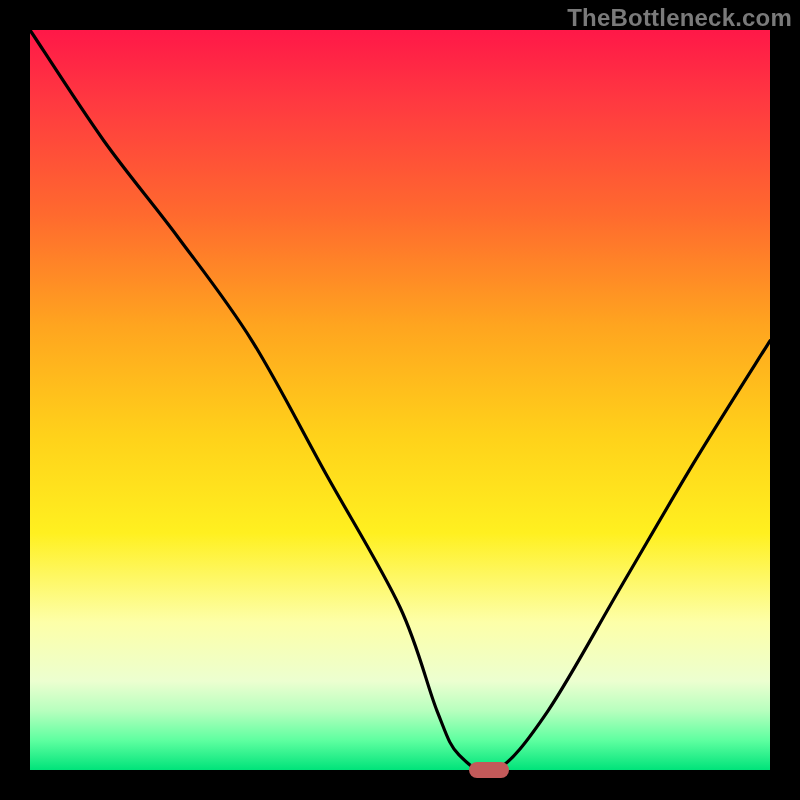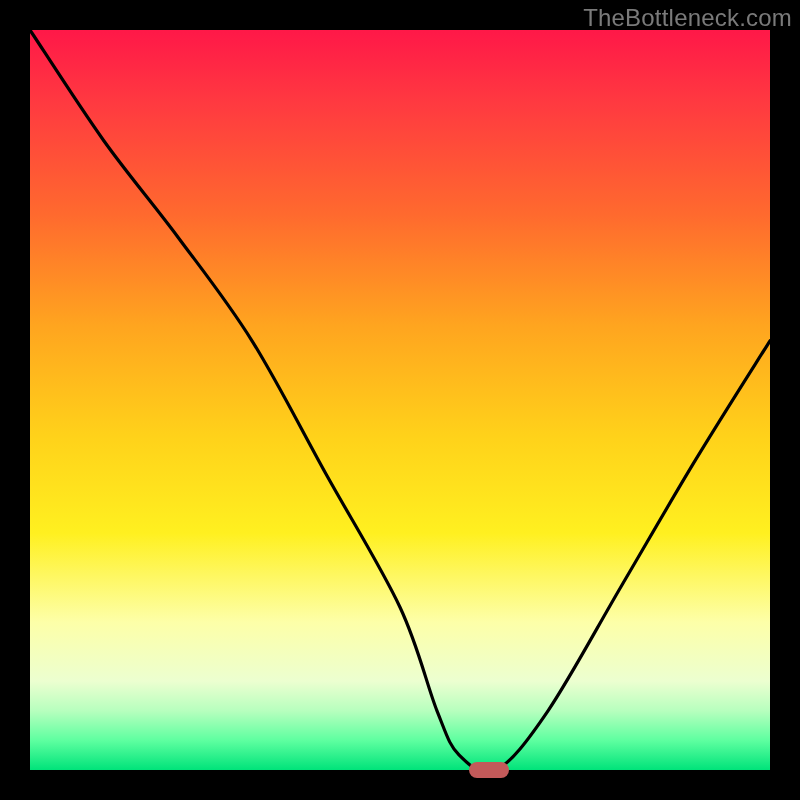--- a/index.html
+++ b/index.html
@@ -30,21 +30,21 @@
       #5effa0 96%,
       #00e37a 100%
     );
   }
   .watermark {
     position: absolute;
     top: 4px;
     right: 8px;
     font-family: Arial, Helvetica, sans-serif;
     font-size: 24px;
-    font-weight: 400;
+    font-weight: 700;
     color: #7a7a7a;
     letter-spacing: 0.2px;
     user-select: none;
   }
   svg.curve {
     position: absolute;
     left: 0; top: 0;
     width: 740px;
     height: 740px;
     overflow: visible;

